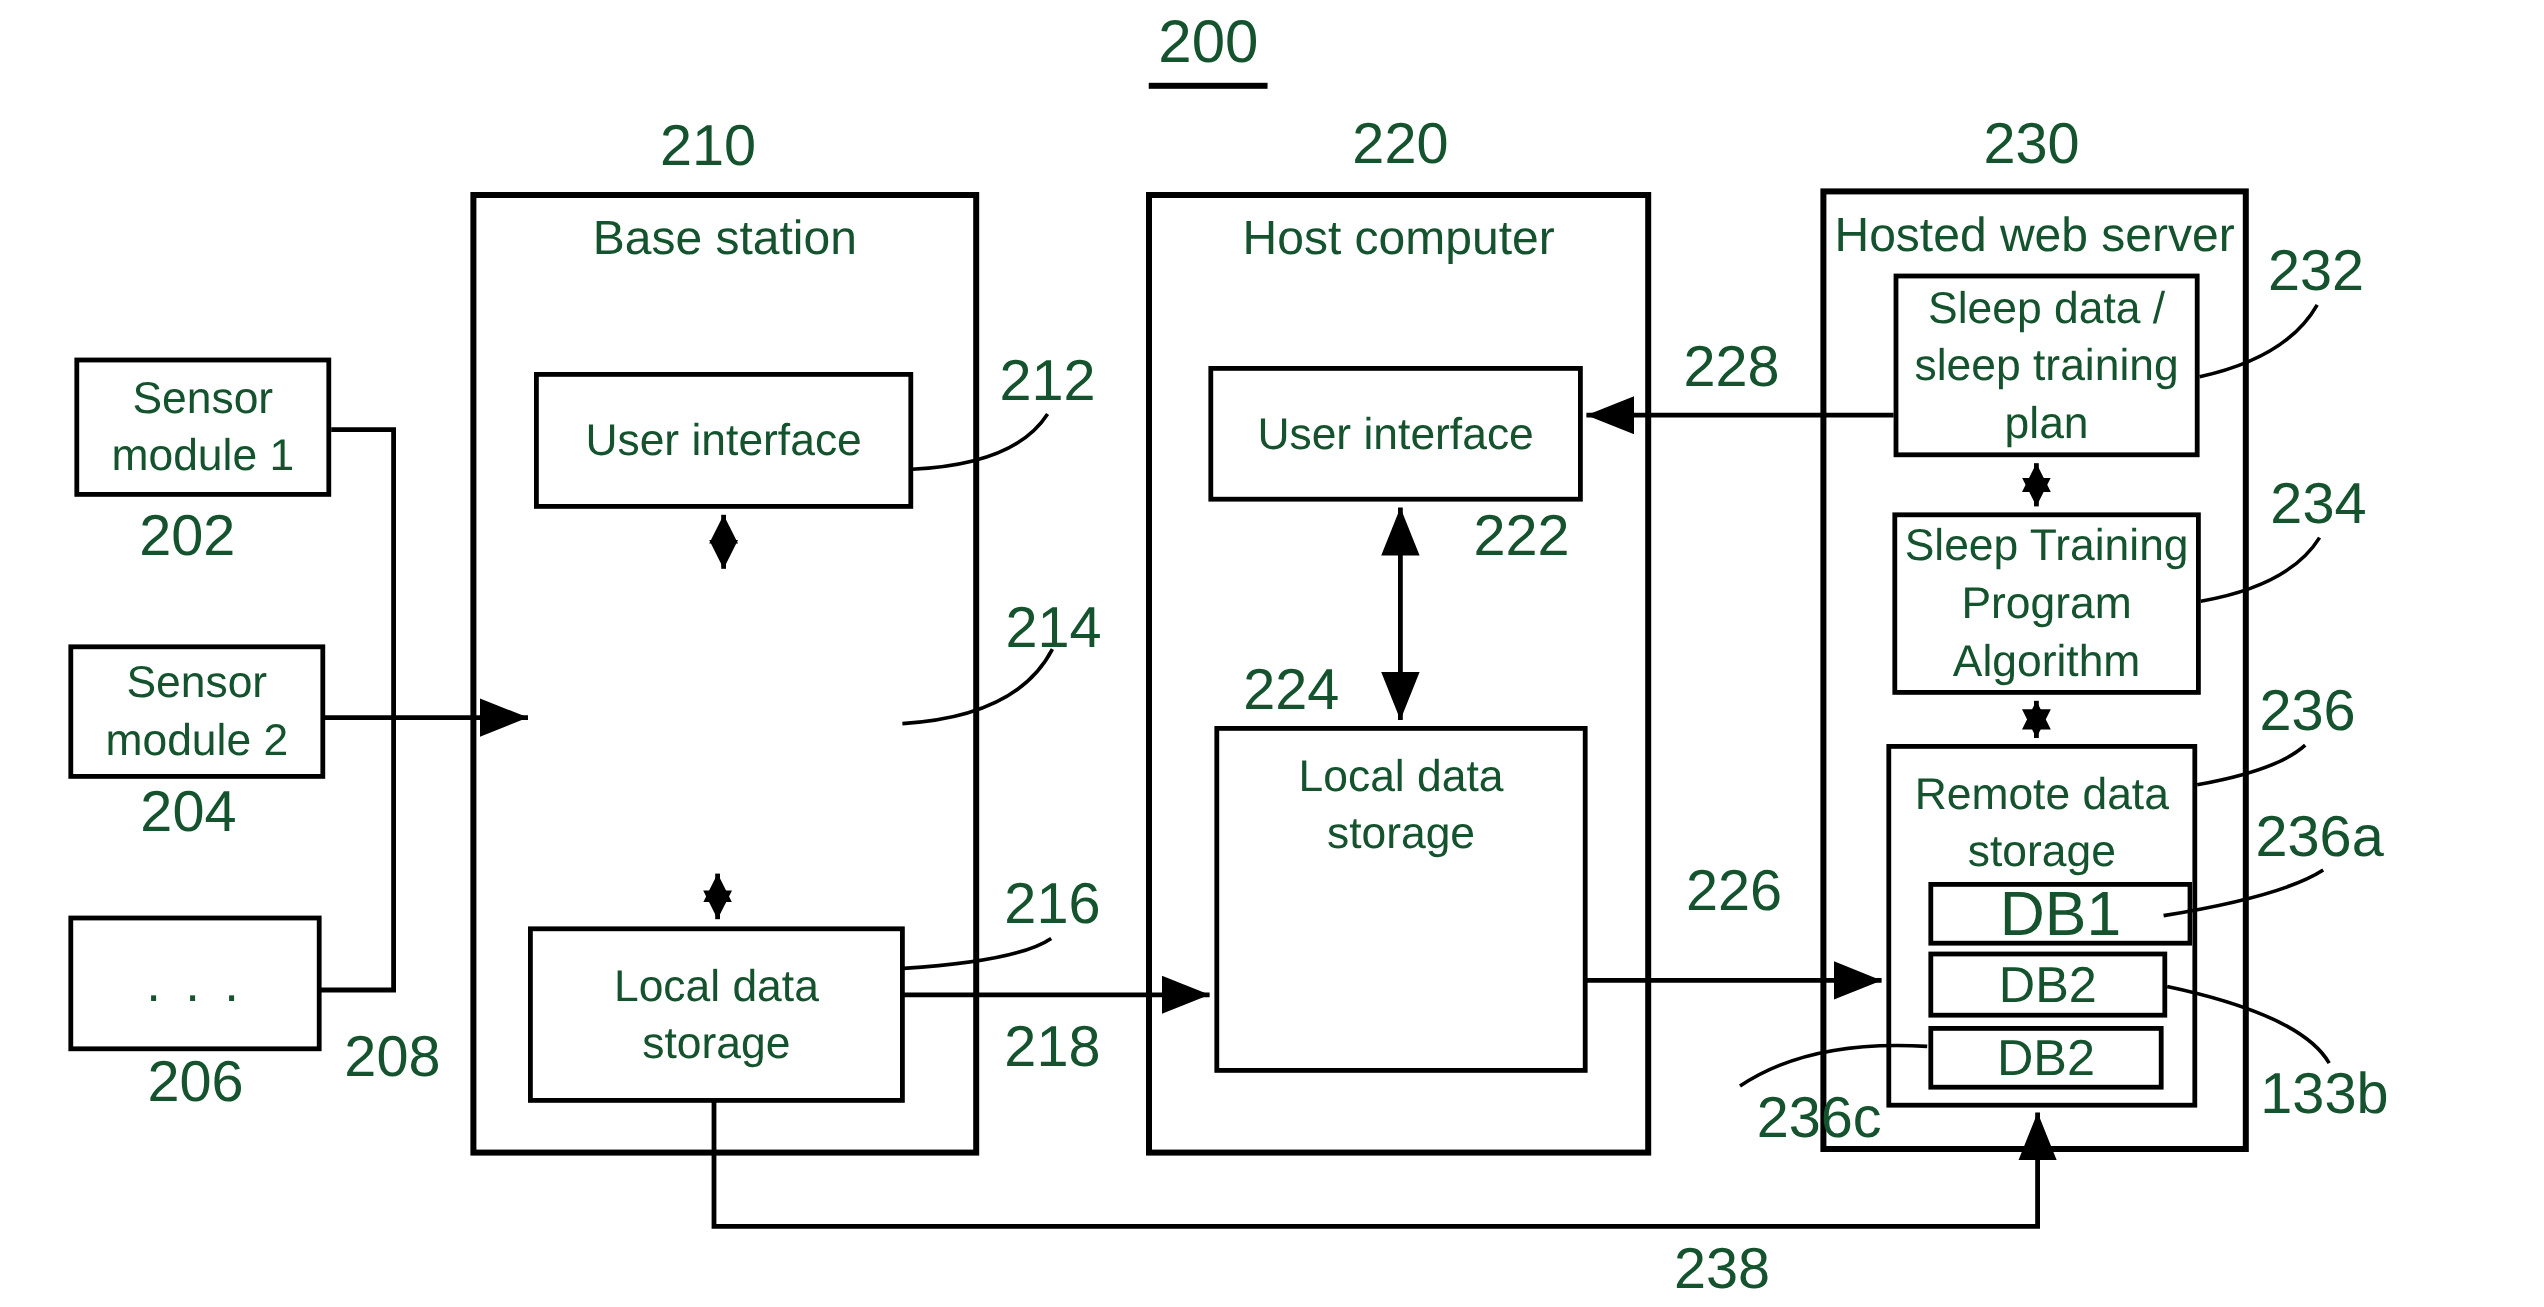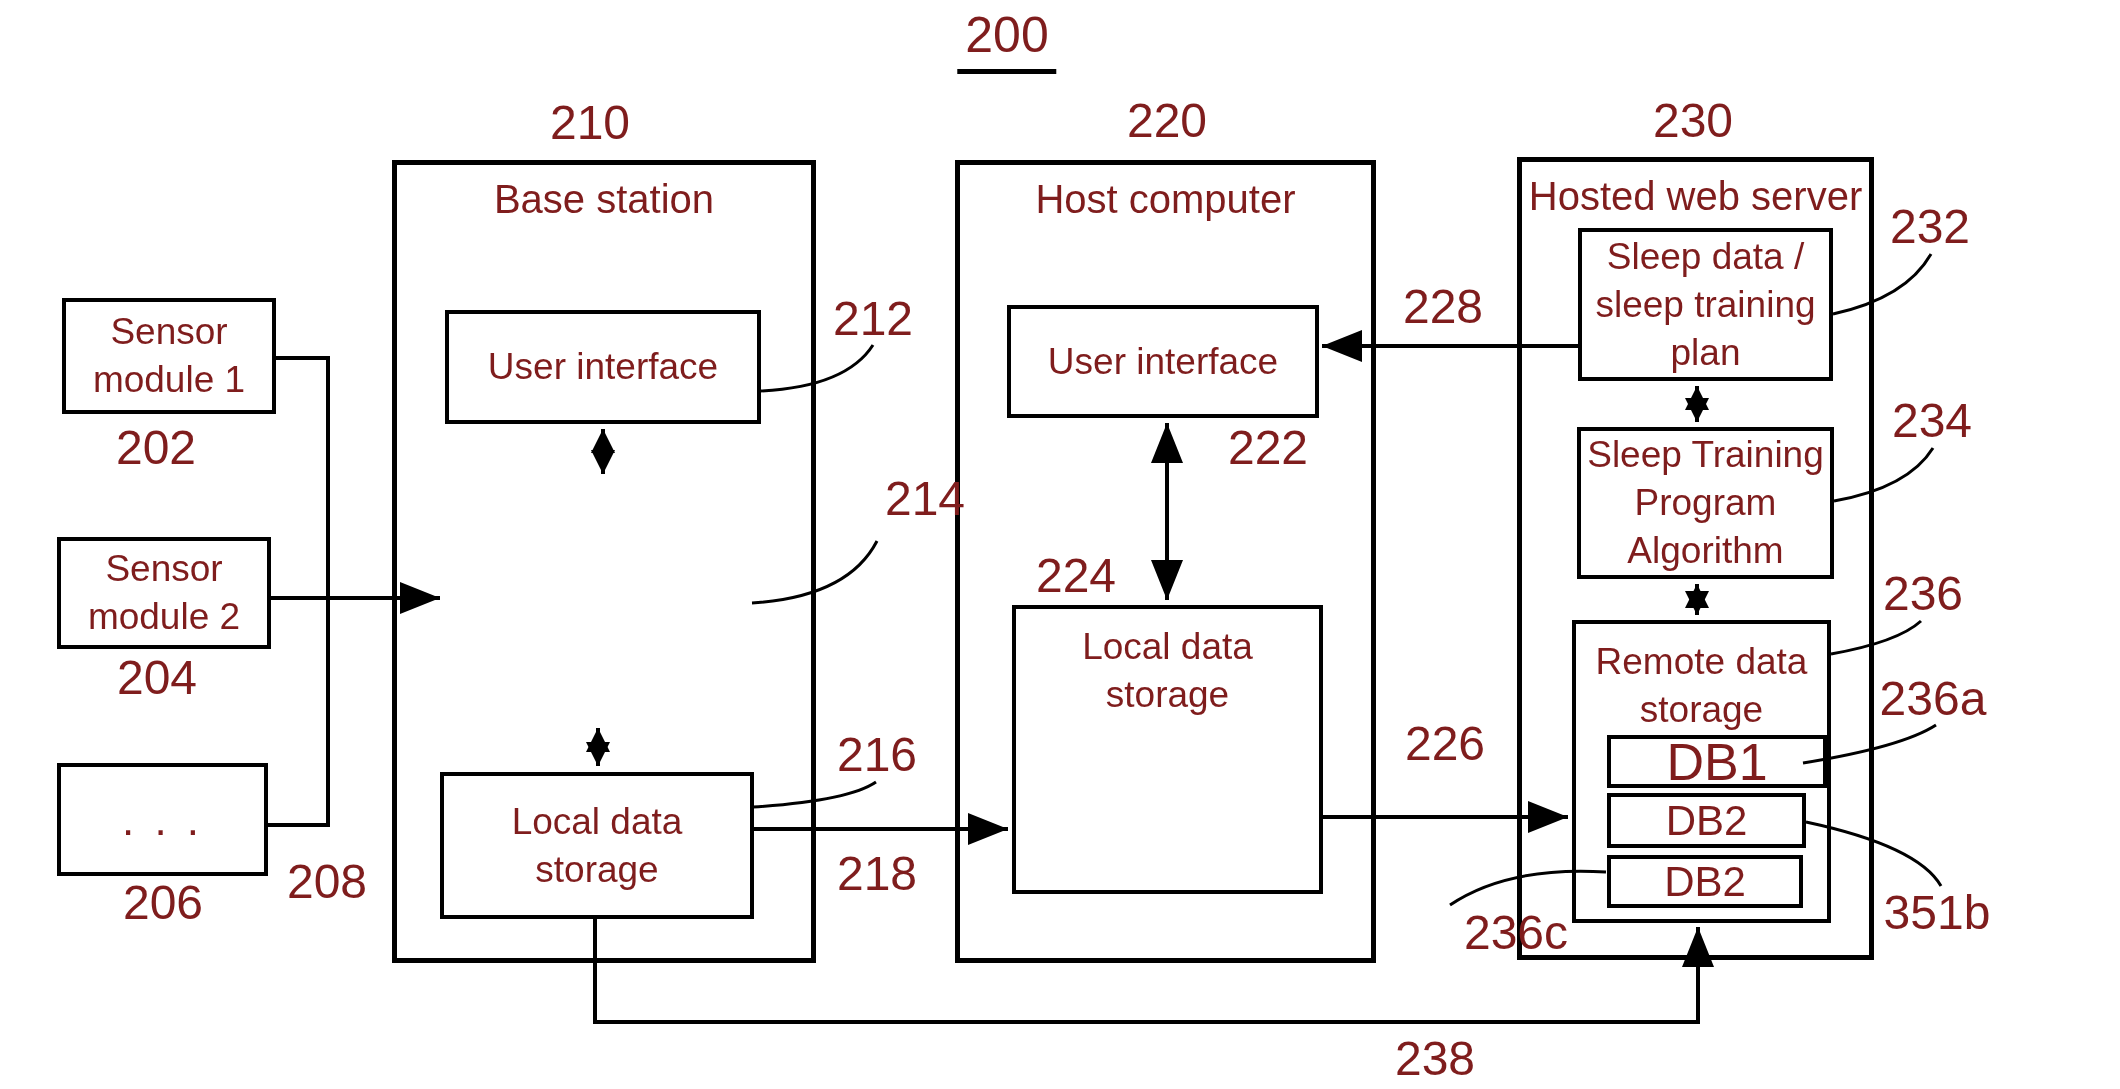--- a/index.html
+++ b/index.html
@@ -1,18 +1,18 @@
 <!DOCTYPE html>
 <html><head>
 <meta charset="utf-8">
 <style>
   html,body { margin:0; padding:0; background:#ffffff; }
   .canvas {
     position:relative; width:2120px; height:1089px; background:#ffffff;
-    font-family:"Liberation Sans", sans-serif; color:#7f1d1d; overflow:hidden;
+    font-family:"Liberation Sans", sans-serif; color:#14532d; overflow:hidden;
   }
   
   .fig-ref {
     position:absolute; left:1007px; top:6px; transform:translateX(-50%);
     font-size:50px; border-bottom:5px solid #000; padding:0 8px 5px 8px;
   }
   
   .group { position:absolute; border:5px solid #000; box-sizing:border-box; background:transparent; }
   #g-base { left:392px; top:160px; width:424px; height:803px; }
   #g-host { left:955px; top:160px; width:421px; height:803px; }
@@ -38,21 +38,21 @@
   #n-db1 { left:1607px; top:735px; width:220px; height:53px; font-size:52px;text-align:right; }
   #n-db2 { left:1607px; top:793px; width:199px; height:55px; font-size:42px; }
   #n-db3 { left:1607px; top:855px; width:196px; height:53px; font-size:42px; }
   
   .ref {
     position:absolute; transform:translate(-50%,-50%);
     font-size:48px; white-space:nowrap;
   }
   #r-210 {left:590px; top:122px;}  #r-220 {left:1167px; top:120px;} #r-230 {left:1693px; top:120px;}
   #r-202 {left:156px; top:447px;}  #r-204 {left:157px; top:677px;}  #r-206 {left:163px; top:902px;}
-  #r-208 {left:327px; top:881px;}  #r-212 {left:873px; top:318px;}  #r-214 {left:878px; top:498px;margin-left:47px;}
+  #r-208 {left:327px; top:881px;}  #r-212 {left:873px; top:318px;}  #r-214 {left:878px; top:524px;}
   #r-216 {left:877px; top:754px;}  #r-218 {left:877px; top:873px;}  #r-222 {left:1268px; top:447px;}
   #r-224 {left:1076px; top:575px;} #r-226 {left:1445px; top:743px;} #r-228 {left:1443px; top:306px;}
   #r-232 {left:1930px; top:226px;} #r-234 {left:1932px; top:420px;} #r-236 {left:1923px; top:593px;}
   #r-236a {left:1933px; top:698px;} #r-236b {left:1937px; top:912px;} #r-236c {left:1516px; top:932px;}
   #r-238 {left:1435px; top:1058px;}
   
   svg.wires { position:absolute; left:0; top:0; width:2120px; height:1089px; pointer-events:none; }
   svg.wires path, svg.wires line { stroke:#000; fill:none; }
   .w4 { stroke-width:4px; }
   .w3 { stroke-width:3px; }
@@ -154,17 +154,17 @@
   <div class="ref" id="r-216">216</div>
   <div class="ref" id="r-218">218</div>
   <div class="ref" id="r-222">222</div>
   <div class="ref" id="r-224">224</div>
   <div class="ref" id="r-226">226</div>
   <div class="ref" id="r-228">228</div>
   <div class="ref" id="r-232">232</div>
   <div class="ref" id="r-234">234</div>
   <div class="ref" id="r-236">236</div>
   <div class="ref" id="r-236a">236a</div>
-  <div class="ref" id="r-236b">351b</div>
+  <div class="ref" id="r-236b">133b</div>
   <div class="ref" id="r-236c">236c</div>
   <div class="ref" id="r-238">238</div>
 
 </div>
 
 </body></html>

